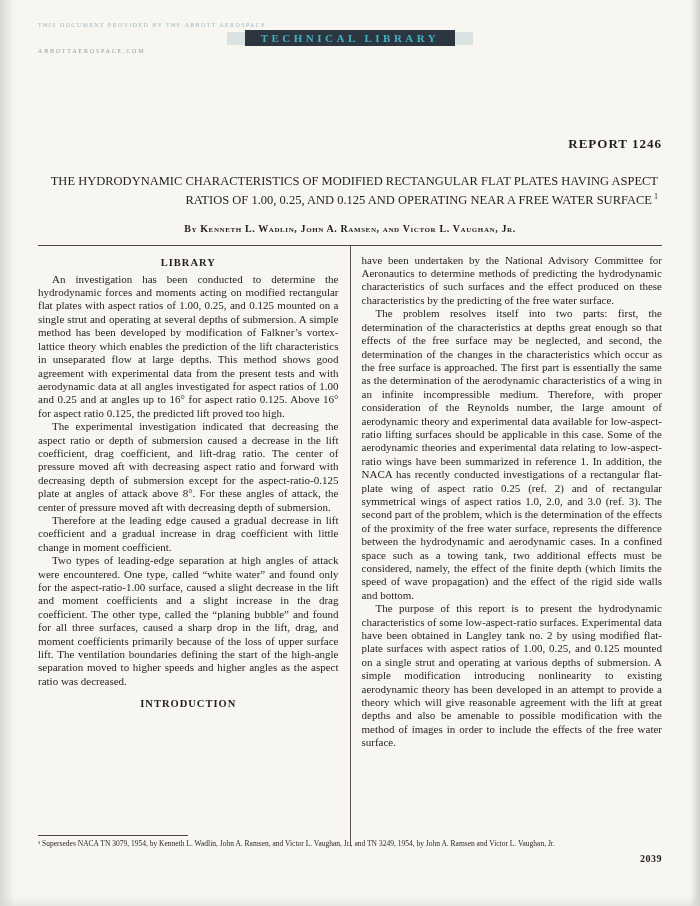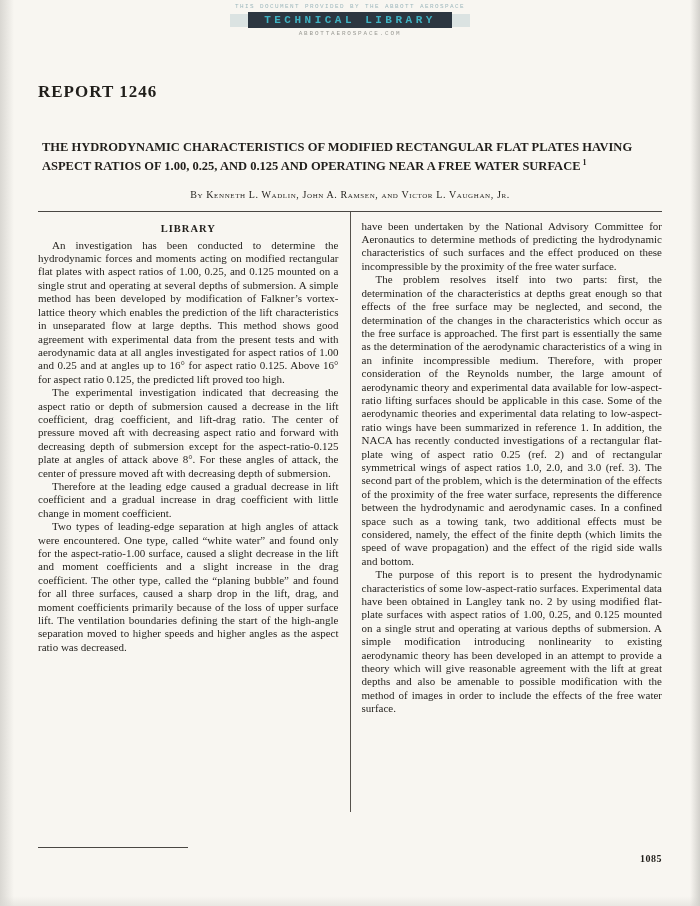--- a/index.html
+++ b/index.html
@@ -10,32 +10,32 @@
     background:
       linear-gradient(90deg, #d9d7d2 0px, rgba(217,215,210,0) 14px),
       linear-gradient(270deg, #d2d0cb 0px, rgba(210,208,203,0) 10px),
       linear-gradient(0deg, #e9e7e2 0px, rgba(233,231,226,0) 10px),
       #f8f6f1;
     overflow:hidden;
   }
   .page { width:700px; height:906px; padding:0 38px; position:relative; }
 
   
-  .stamp { text-align:center; padding-top:3px; font-family:Liberation Mono, monospace; }
+  .stamp { padding-top:22px; font-family:Liberation Serif, serif; }
   .stamp-line1 { font-size:6px; letter-spacing:1.4px; color:#9fb9be; }
   .stamp-row { display:flex; justify-content:center; align-items:center; margin-top:2px; }
   .stamp-side { width:18px; height:13px; background:#c3d3d6; opacity:.55; }
   .stamp-lib { background:#2c3640; color:#3fb3c3; font-size:11px; font-weight:bold; letter-spacing:3.5px; padding:2px 16px; }
   .stamp-line3 { font-size:6px; letter-spacing:1.8px; color:#9a9a94; margin-top:2px; }
 
   
-  .report-number { text-align:left; margin-top:45px; font-size:17px; font-weight:bold; letter-spacing:1px; }
-  .title { text-align:left; margin-top:36px; font-size:12.5px; font-weight:bold; line-height:1.5; padding:0 4px; }
+  .report-number { text-align:right; margin-top:82px; font-size:13px; font-weight:bold; letter-spacing:1px; }
+  .title { text-align:right; margin-top:20px; font-size:12.5px; font-weight:normal; line-height:1.5; padding:0 4px; }
   .title sup { font-size:8px; margin-left:2px; }
-  .byline { text-align:center; margin-top:13px; font-size:10px; font-variant:small-caps; letter-spacing:.6px; }
+  .byline { text-align:center; margin-top:13px; font-size:10px; font-variant:small-caps; letter-spacing:.6px;font-weight:bold; }
   .rule-top { margin-top:11px; border-top:1px solid #4a4743; }
 
   
   .columns { display:flex; height:600px; overflow:hidden; }
   .col { flex:1 1 0; padding-top:8px; min-width:0; }
   .col.left { padding-right:11px; }
   .col.right { padding-left:11px; }
   .divider { width:1px; background:#56524c; }
   h2.sec { text-align:center; font-size:10.5px; font-weight:bold; letter-spacing:1px; margin:3px 0 5px; }
   h2.sec.intro { margin-top:10px; }
@@ -74,27 +74,29 @@
 
   <div class="rule-top"></div>
 
   <div class="columns">
     <div class="col left">
       <h2 class="sec">LIBRARY</h2>
       <p class="sum">An investigation has been conducted to determine the hydrodynamic forces and moments acting on modified rectangular flat plates with aspect ratios of 1.00, 0.25, and 0.125 mounted on a single strut and operating at several depths of submersion. A simple method has been developed by modification of Falkner’s vortex-lattice theory which enables the prediction of the lift characteristics in unseparated flow at large depths. This method shows good agreement with experimental data from the present tests and with aerodynamic data at all angles investigated for aspect ratios of 1.00 and 0.25 and at angles up to 16° for aspect ratio 0.125. Above 16° for aspect ratio 0.125, the predicted lift proved too high.</p>
       <p class="sum">The experimental investigation indicated that decreasing the aspect ratio or depth of submersion caused a decrease in the lift coefficient, drag coefficient, and lift-drag ratio. The center of pressure moved aft with decreasing aspect ratio and forward with decreasing depth of submersion except for the aspect-ratio-0.125 plate at angles of attack above 8°. For these angles of attack, the center of pressure moved aft with decreasing depth of submersion.</p>
       <p class="sum">Therefore at the leading edge caused a gradual decrease in lift coefficient and a gradual increase in drag coefficient with little change in moment coefficient.</p>
       <p class="sum">Two types of leading-edge separation at high angles of attack were encountered. One type, called “white water” and found only for the aspect-ratio-1.00 surface, caused a slight decrease in the lift and moment coefficients and a slight increase in the drag coefficient. The other type, called the “planing bubble” and found for all three surfaces, caused a sharp drop in the lift, drag, and moment coefficients primarily because of the loss of upper surface lift. The ventilation boundaries defining the start of the high-angle separation moved to higher speeds and higher angles as the aspect ratio was decreased.</p>
+      <h2 class="sec intro">INTRODUCTION</h2>
     </div>
     <div class="divider"></div>
     <div class="col right">
-      <p class="noindent">have been undertaken by the National Advisory Committee for Aeronautics to determine methods of predicting the hydrodynamic characteristics of such surfaces and the effect produced on these incompressible by the proximity of the free water surface.</p>
+      <p class="noindent">have been undertaken by the National Advisory Committee for Aeronautics to determine methods of predicting the hydrodynamic characteristics of such surfaces and the effect produced on these characteristics by the predicting of the free water surface.</p>
       <p>The problem resolves itself into two parts: first, the determination of the characteristics at depths great enough so that effects of the free surface may be neglected, and second, the determination of the changes in the characteristics which occur as the free surface is approached. The first part is essentially the same as the determination of the aerodynamic characteristics of a wing in an infinite incompressible medium. Therefore, with proper consideration of the Reynolds number, the large amount of aerodynamic theory and experimental data available for low-aspect-ratio lifting surfaces should be applicable in this case. Some of the aerodynamic theories and experimental data relating to low-aspect-ratio wings have been summarized in reference 1. In addition, the NACA has recently conducted investigations of a rectangular flat-plate wing of aspect ratio 0.25 (ref. 2) and of rectangular symmetrical wings of aspect ratios 1.0, 2.0, and 3.0 (ref. 3). The second part of the problem, which is the determination of the effects of the proximity of the free water surface, represents the difference between the hydrodynamic and aerodynamic cases. In a confined space such as a towing tank, two additional effects must be considered, namely, the effect of the finite depth (which limits the speed of wave propagation) and the effect of the rigid side walls and bottom.</p>
       <p>The purpose of this report is to present the hydrodynamic characteristics of some low-aspect-ratio surfaces. Experimental data have been obtained in Langley tank no. 2 by using modified flat-plate surfaces with aspect ratios of 1.00, 0.25, and 0.125 mounted on a single strut and operating at various depths of submersion. A simple modification introducing nonlinearity to existing aerodynamic theory has been developed in an attempt to provide a theory which will give reasonable agreement with the lift at great depths and also be amenable to possible modification with the method of images in order to include the effects of the free water surface.</p>
     </div>
   </div>
 
   <div class="footer">
     <div class="footnote-rule"></div>
-    <div class="page-number">1085</div>
+    <div class="footnote">¹ Supersedes NACA TN 3079, 1954, by Kenneth L. Wadlin, John A. Ramsen, and Victor L. Vaughan, Jr., and TN 3249, 1954, by John A. Ramsen and Victor L. Vaughan, Jr.</div>
+    <div class="page-number">2039</div>
   </div>
 
 </div>
 
 </body></html>

